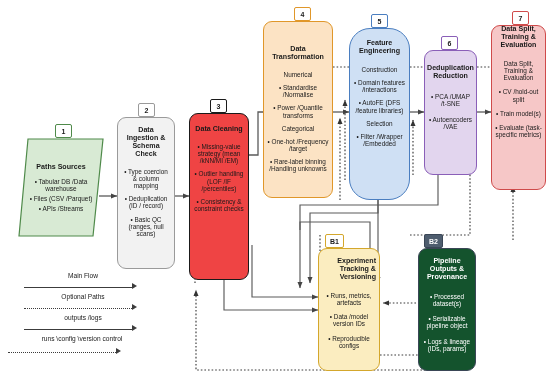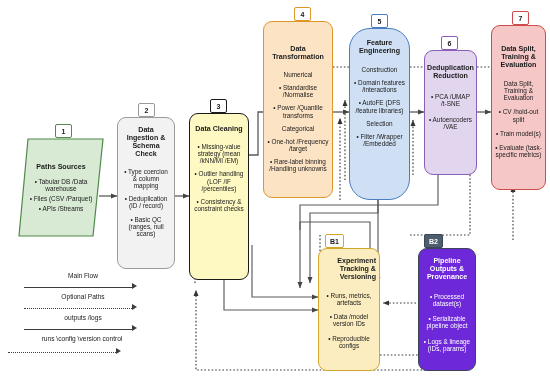--- a/index.html
+++ b/index.html
@@ -142,21 +142,21 @@
   <div class="node" style="left:117px;top:117px;width:58px;height:152px;background:#f2f2f2;border:1.2px solid #9a9a9a;border-radius:9px;font-size:6.4px;color:#1a1a1a;padding:9px 4px;justify-content:flex-start;">
     <div class="title" style="font-size:7.1px;">Data Ingestion &amp; Schema Check</div>
     <div class="item" style="margin-top:6px;">• Type coercion &amp; column mapping</div>
     <div class="item" style="margin-top:6px;">• Deduplication (ID / record)</div>
     <div class="item" style="margin-top:6px;">• Basic QC (ranges, null scans)</div>
   </div>
 
   <div class="badge" style="left:210px;top:99px;width:17px;height:14px;border-color:#1a1a1a;color:#1a1a1a;font-size:7px;">
     <span>3</span>
   </div>
-  <div class="node" style="left:189px;top:113px;width:60px;height:167px;background:#fef9c3;border:1.2px solid #1a1a1a;border-radius:9px;font-size:6.4px;color:#1a1a1a;padding:12px 3px;justify-content:flex-start;">
+  <div class="node" style="left:189px;top:113px;width:60px;height:167px;background:#ef4444;border:1.2px solid #1a1a1a;border-radius:9px;font-size:6.4px;color:#1a1a1a;padding:12px 3px;justify-content:flex-start;">
     <div class="title" style="font-size:7.1px;">Data Cleaning</div>
     <div class="item" style="margin-top:6px;">• Missing-value strategy (mean /kNN/MI /EM)</div>
     <div class="item" style="margin-top:6px;">• Outlier handling (LOF /IF /percentiles)</div>
     <div class="item" style="margin-top:6px;">• Consistency &amp; constraint checks</div>
   </div>
 
   <div class="badge" style="left:294px;top:7px;width:17px;height:14px;border-color:#e0972a;color:#1a1a1a;font-size:7px;">
     <span>4</span>
   </div>
   <div class="node" style="left:263px;top:21px;width:70px;height:177px;background:#fce3c4;border:1.2px solid #e0972a;border-radius:9px;font-size:6.4px;color:#1a1a1a;padding:24px 3px;justify-content:flex-start;">
@@ -186,42 +186,42 @@
   </div>
   <div class="node" style="left:424px;top:50px;width:53px;height:125px;background:#e2d5ee;border:1.2px solid #8a5fb8;border-radius:9px;font-size:6.4px;color:#1a1a1a;padding:14px 3px;justify-content:flex-start;">
     <div class="title" style="font-size:7.1px;">Deduplication Reduction</div>
     <div class="item" style="margin-top:9px;">• PCA /UMAP /t-SNE</div>
     <div class="item" style="margin-top:9px;">• Autoencoders /VAE</div>
   </div>
 
   <div class="badge" style="left:512px;top:11px;width:17px;height:14px;border-color:#cf4b4b;color:#1a1a1a;font-size:7px;">
     <span>7</span>
   </div>
-  <div class="node" style="left:491px;top:25px;width:55px;height:165px;background:#f6c7c7;border:1.2px solid #cf4b4b;border-radius:9px;font-size:6.4px;color:#1a1a1a;padding:20px 3px;justify-content:flex-start;">
+  <div class="node" style="left:491px;top:25px;width:55px;height:165px;background:#f6c7c7;border:1.2px solid #cf4b4b;border-radius:9px;font-size:6.4px;color:#1a1a1a;padding:0 3px;justify-content:flex-start;">
     <div class="title" style="font-size:7.1px;">Data Split, Training &amp; Evaluation</div>
     <div class="sub" style="margin-top:7px;">Data Split, Training &amp; Evaluation</div>
     <div class="item" style="margin-top:7px;">• CV /hold-out split</div>
     <div class="item" style="margin-top:7px;">• Train model(s)</div>
     <div class="item" style="margin-top:7px;">• Evaluate (task-specific metrics)</div>
   </div>
 
   <div class="badge" style="left:325px;top:234px;width:19px;height:14px;border-color:#d4a72c;color:#1a1a1a;font-size:7px;">
     <span>B1</span>
   </div>
   <div class="node" style="left:318px;top:248px;width:62px;height:123px;background:#fbedc0;border:1.2px solid #d4a72c;border-radius:9px;font-size:6.4px;color:#1a1a1a;padding:9px 3px;justify-content:flex-start;">
     <div class="title" style="font-size:7.1px;text-align:right;">Experiment Tracking &amp; Versioning</div>
     <div class="item" style="margin-top:7px;">• Runs, metrics, artefacts</div>
     <div class="item" style="margin-top:7px;">• Data /model version IDs</div>
     <div class="item" style="margin-top:7px;">• Reproducible configs</div>
   </div>
 
   <div class="badge" style="left:424px;top:234px;width:19px;height:14px;border-color:#3a4656;background:#4e5d6e;color:#ffffff;font-size:7px;">
     <span>B2</span>
   </div>
-  <div class="node" style="left:418px;top:248px;width:58px;height:123px;background:#6d28d9;border:1.2px solid #3a4656;border-radius:9px;font-size:6.4px;color:#ffffff;padding:9px 3px;justify-content:flex-start;">
+  <div class="node" style="left:418px;top:248px;width:58px;height:123px;background:#14532d;border:1.2px solid #3a4656;border-radius:9px;font-size:6.4px;color:#ffffff;padding:9px 3px;justify-content:flex-start;">
     <div class="title" style="font-size:7.1px;">Pipeline Outputs &amp; Provenance</div>
     <div class="item" style="margin-top:8px;">• Processed dataset(s)</div>
     <div class="item" style="margin-top:8px;">• Serializable pipeline object</div>
     <div class="item" style="margin-top:8px;">• Logs &amp; lineage (IDs, params)</div>
   </div>
 
   <div id="legend">
     <div class="leg-row">
       <div class="leg-label" style="font-size:6.6px;">Main Flow</div>
       <div class="leg-line" style="left:16px;width:108px;border-top:1.3px solid #3c3c3c;"></div>

